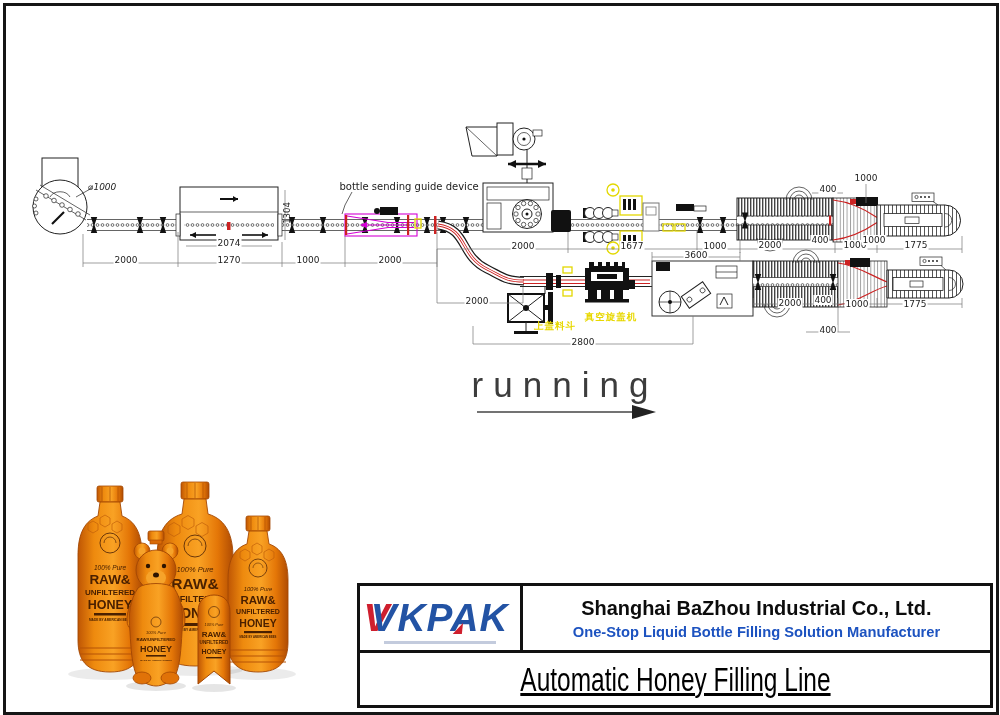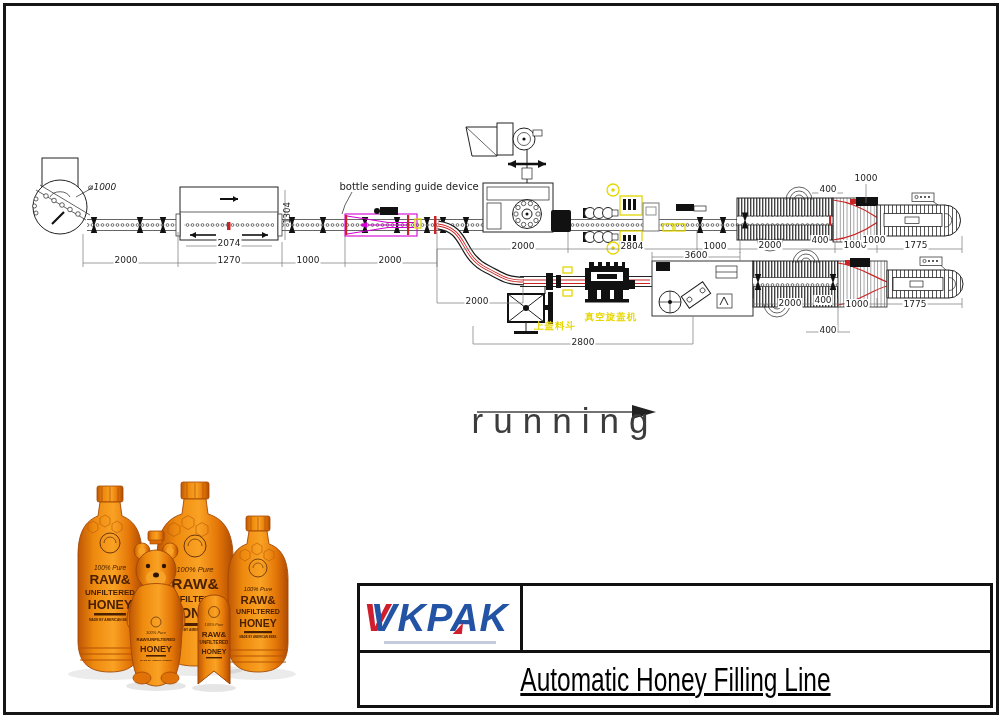--- a/index.html
+++ b/index.html
@@ -19,21 +19,21 @@
   .mag{stroke:#d400d4;fill:none;stroke-width:1.1;}
   .dimln{stroke:#777;fill:none;stroke-width:0.7;}
   .lbl{position:absolute;transform:translate(-50%,-50%);font:9px "DejaVu Sans",sans-serif;
        color:#222;background:#fff;padding:0 1px;white-space:nowrap;}
   #guide-label{position:absolute;transform:translate(-50%,-50%);font:10px "DejaVu Sans",sans-serif;color:#222;white-space:nowrap;margin-left:19px;}
   #dia-label{position:absolute;font:9px "DejaVu Sans",sans-serif;color:#222;white-space:nowrap;}
   #side-dim{position:absolute;transform:translate(-50%,-50%) rotate(-90deg);font:8.5px "DejaVu Sans",sans-serif;color:#222;}
   .cn{position:absolute;transform:translate(-50%,-50%);font:bold 9.5px "DejaVu Sans",sans-serif;
       color:#e8d800;letter-spacing:1px;white-space:nowrap;}
   #running{position:absolute;left:565px;top:385px;transform:translate(-50%,-50%);
-           font:300 35px "Liberation Sans",sans-serif;color:#3c3c3c;letter-spacing:10px;white-space:nowrap;margin-top:36px;}
+           font:300 35px "Liberation Sans",sans-serif;color:#3c3c3c;letter-spacing:10px;white-space:nowrap;}
   
   #footer{position:absolute;left:357px;top:583px;width:636px;height:125px;border:3px solid #111;
           background:#fff;display:flex;flex-direction:column;box-sizing:border-box;}
   #footer-top{display:flex;height:64px;border-bottom:3px solid #111;}
   #logo-cell{width:160px;border-right:3px solid #111;display:flex;align-items:center;justify-content:center;position:relative;}
   #company-cell{flex:1;display:flex;flex-direction:column;align-items:center;justify-content:center;line-height:1.15;}
   #title-row{flex:1;display:flex;align-items:center;justify-content:center;text-decoration:underline;}
   .logo{position:relative;font:italic 700 38px "Liberation Sans",sans-serif;color:#2353a4;
         letter-spacing:1px;transform:scaleX(1.02);}
   .logo .red-v{position:absolute;left:-7px;top:0;color:#cf1f2e;z-index:0;}
@@ -503,21 +503,21 @@
     </g>
   </svg>
 
   <div id="dim-labels">
       <span class="lbl" style="left: 126px; top: 260px;">2000</span>
       <span class="lbl" style="left: 229px; top: 260px;">1270</span>
       <span class="lbl" style="left: 308px; top: 260px;">1000</span>
       <span class="lbl" style="left: 390px; top: 260px;">2000</span>
       <span class="lbl" style="left: 229px; top: 243px;">2074</span>
       <span class="lbl" style="left: 523px; top: 246px;">2000</span>
-      <span class="lbl" style="left: 632px; top: 246px;">2804</span>
+      <span class="lbl" style="left: 632px; top: 246px;">1677</span>
       <span class="lbl" style="left: 715px; top: 246px;">1000</span>
       <span class="lbl" style="left: 696px; top: 255px;">3600</span>
       <span class="lbl" style="left: 770px; top: 245px;">2000</span>
       <span class="lbl" style="left: 820px; top: 240px;">400</span>
       <span class="lbl" style="left: 855px; top: 245px;">1000</span>
       <span class="lbl" style="left: 874px; top: 240px;">1000</span>
       <span class="lbl" style="left: 916px; top: 245px;">1775</span>
       <span class="lbl" style="left: 866px; top: 178px;">1000</span>
       <span class="lbl" style="left: 828px; top: 189px;">400</span>
       <span class="lbl" style="left: 477px; top: 301px;">2000</span>
@@ -539,18 +539,22 @@
   <div id="footer">
     <div id="footer-top">
       <div id="logo-cell">
         <div class="logo">
           <span class="red-v">V</span>
           <span class="main">VKPAK</span>
           <span class="a-tri"></span>
         </div>
         <div class="logo-underline"></div>
       </div>
+      <div id="company-cell">
+        <div id="company-name">Shanghai BaZhou Industrial Co., Ltd.</div>
+        <div id="tagline">One-Stop Liquid Bottle Filling Solution Manufacturer</div>
+      </div>
     </div>
     <div id="title-row">
       <div id="product-title">Automatic Honey Filling Line</div>
     </div>
   </div>
 </div>
 
 </body></html>

